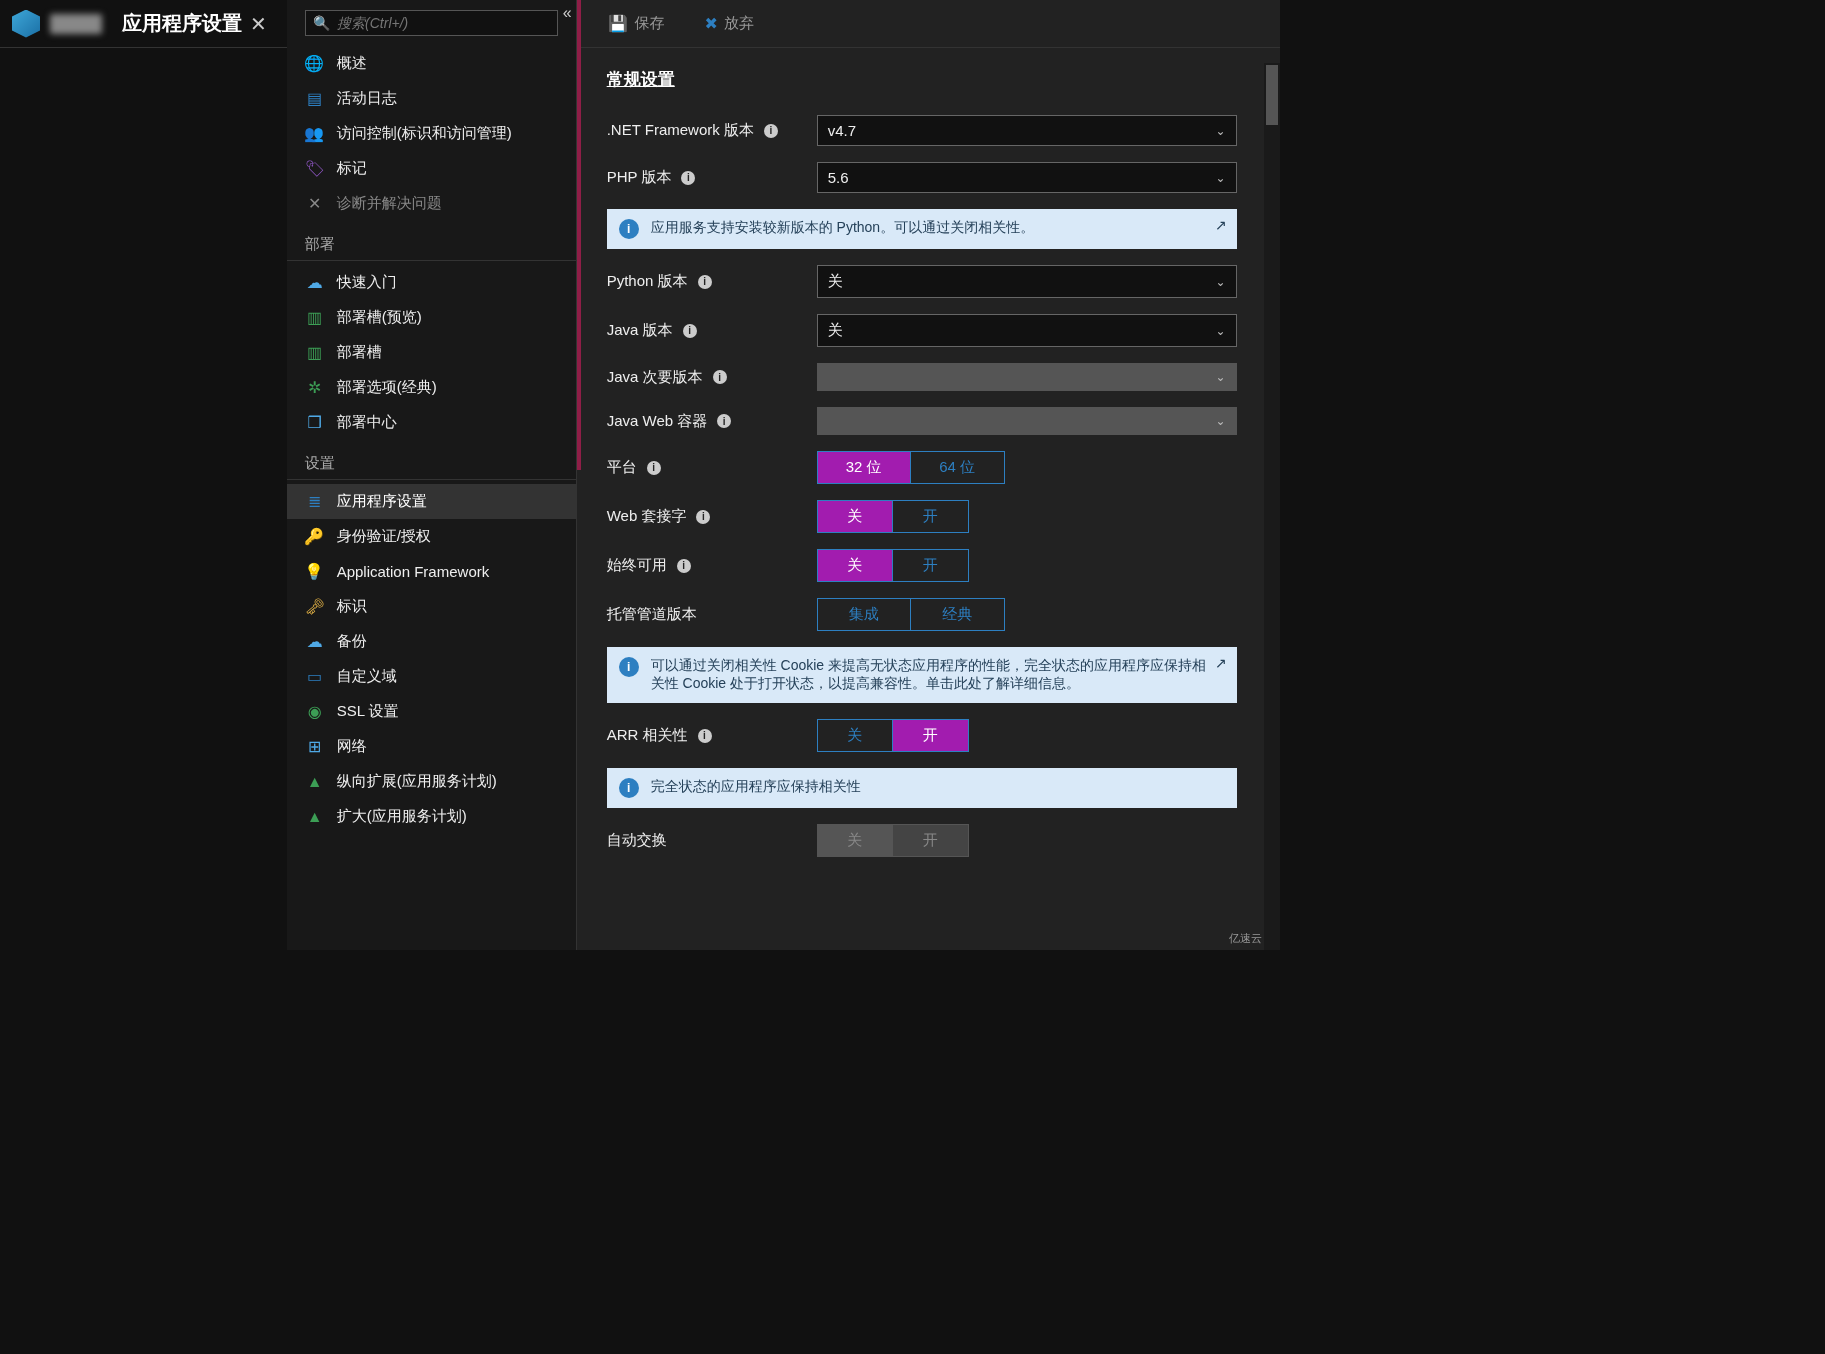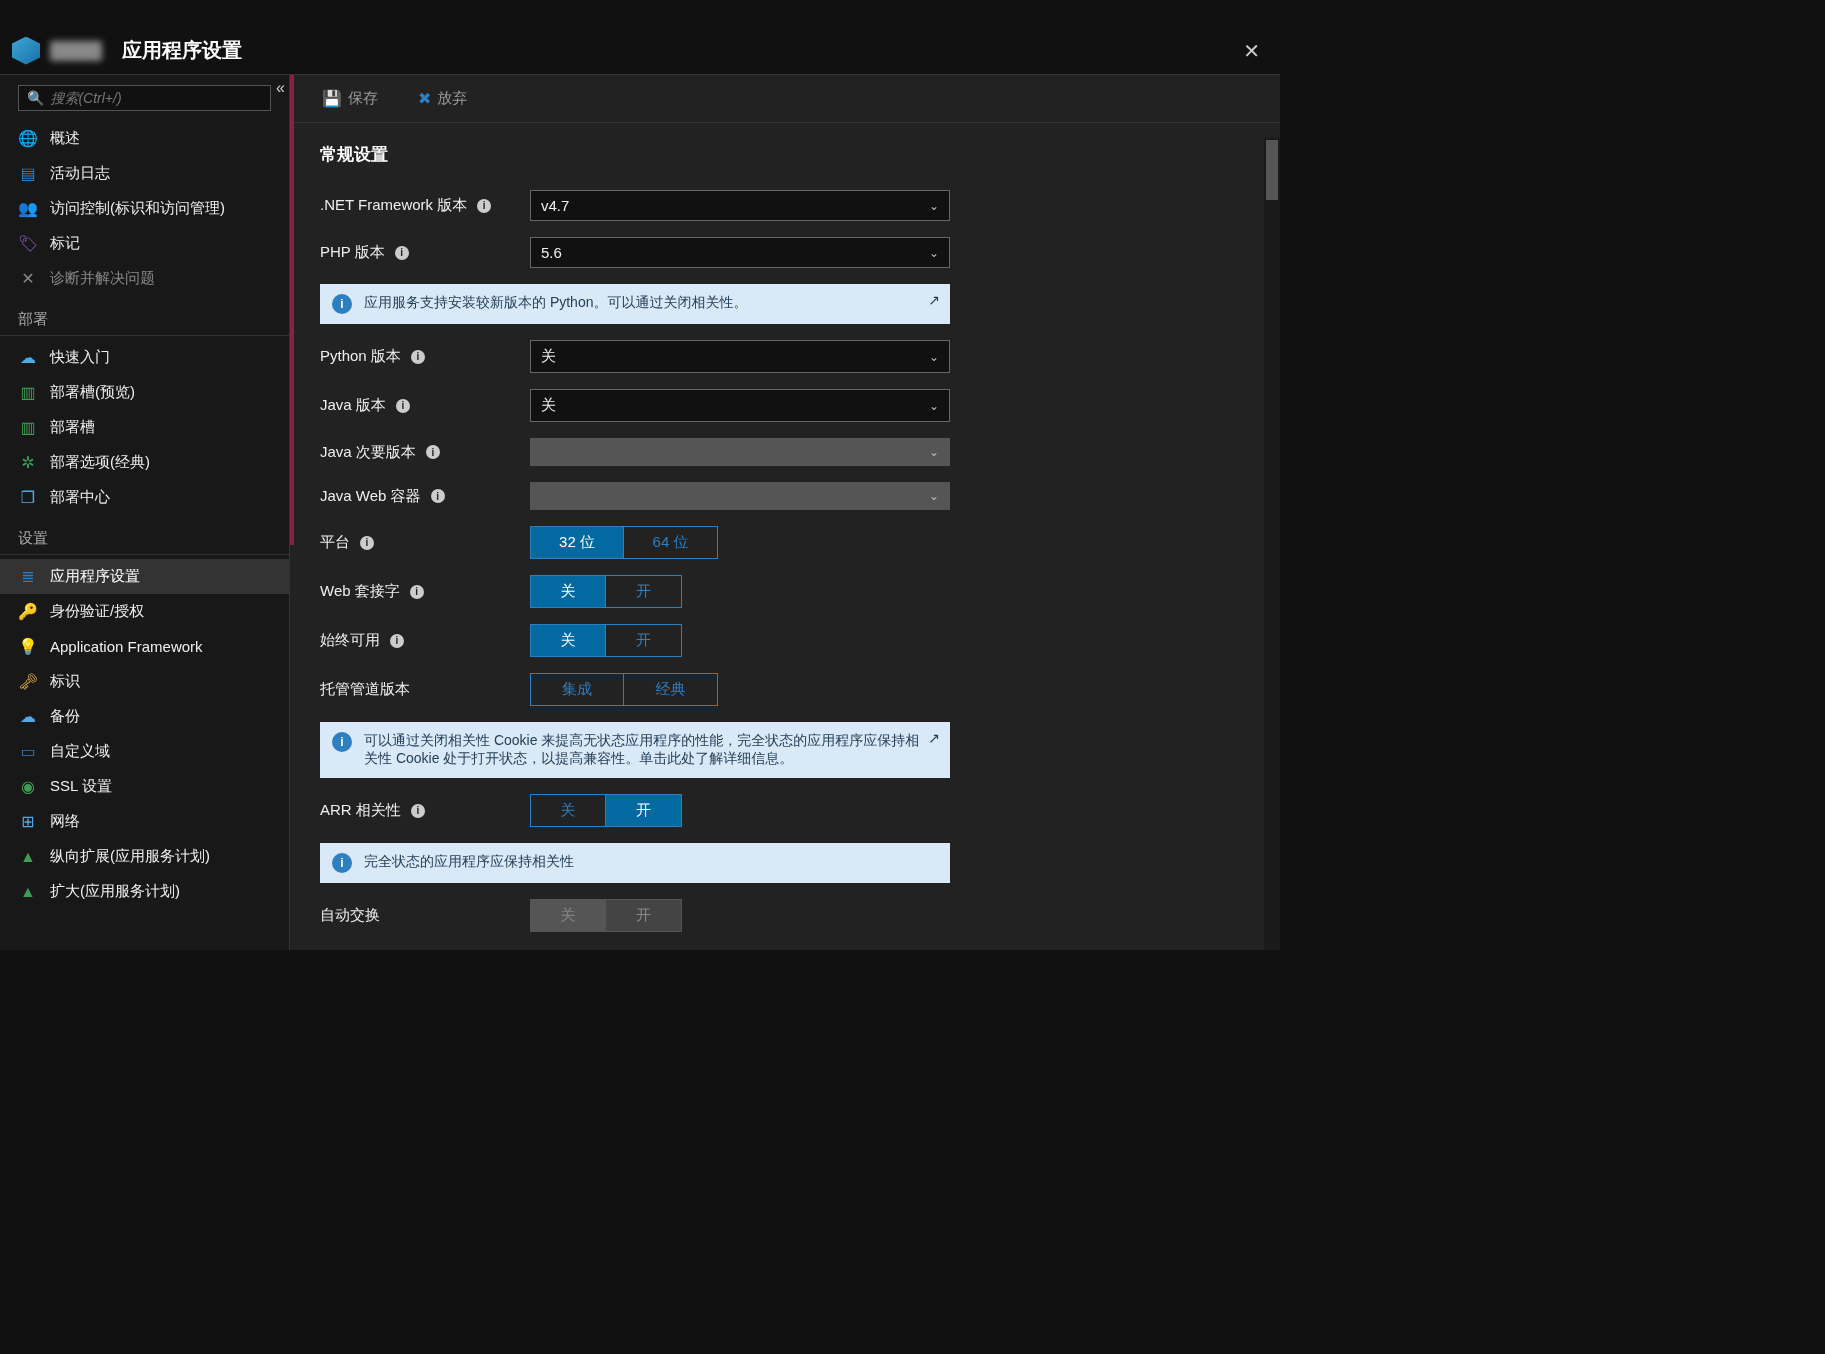--- a/index.html
+++ b/index.html
@@ -1,17 +1,17 @@
 <!DOCTYPE html>
 <html><head>
 <meta charset="utf-8">
 <style>
 * { margin: 0; padding: 0; box-sizing: border-box; font-family: "Segoe UI", "Microsoft YaHei", sans-serif; }
 body { background: #111; color: #ccc; width: 1280px; height: 950px; overflow: hidden; }
-.root { display: flex; flex-direction: column; height: 100%; margin-top: 27px; }
+.root { display: flex; flex-direction: row; height: 100%; }
 .header { display: flex; align-items: center; height: 48px; background: #111; border-bottom: 1px solid #333; padding: 0 12px; }
 .header .logo { width: 28px; height: 28px; background: linear-gradient(135deg,#3ea7d8,#1a6fa5); margin-right: 10px; clip-path: polygon(50% 0,100% 25%,100% 75%,50% 100%,0 75%,0 25%); }
 .header .app-name { color: #aaa; font-size: 14px; filter: blur(3px); background: #888; padding: 2px 24px; border-radius: 2px; margin-right: 20px; }
 .header .title { color: #fff; font-size: 20px; font-weight: 600; flex: 1; }
 .header .close-x { color: #ccc; font-size: 20px; cursor: pointer; padding: 4px 8px; }
 .body { display: flex; flex: 1; min-height: 0; }
 .sidebar { width: 290px; background: #181818; border-right: 1px solid #333; display: flex; flex-direction: column; overflow-y: auto; position: relative; }
 .collapse-arrow { position: absolute; right: 4px; top: 4px; color: #ccc; font-size: 16px; cursor: pointer; }
 .search-wrap { padding: 10px 18px; }
 .search-box { display: flex; align-items: center; border: 1px solid #555; background: #111; padding: 4px 8px; }
@@ -41,34 +41,34 @@
 .icon-scale { color: #3c9e55; }
 
 .main { flex: 1; display: flex; flex-direction: column; background: #222; min-width: 0; position: relative; }
 .left-accent { position: absolute; left: 0; top: 0; width: 4px; height: 470px; background: #8f1e47; }
 .toolbar { display: flex; align-items: center; padding: 8px 20px; border-bottom: 1px solid #333; }
 .toolbar .tbtn { display: flex; align-items: center; padding: 6px 12px; cursor: pointer; color: #999; font-size: 15px; margin-right: 16px; }
 .toolbar .tbtn .ticon { margin-right: 6px; font-size: 16px; }
 .ticon.save { color: #2d7fc1; }
 .ticon.discard { color: #2d7fc1; }
 .content { flex: 1; overflow-y: auto; padding: 20px 30px; }
-.section-title { color: #fff; font-size: 17px; font-weight: 600; margin-bottom: 24px; }
+.section-title { color: #fff; font-size: 17px; font-weight: 600; margin-bottom: 24px; text-decoration: underline; }
 .row { display: flex; align-items: center; margin-bottom: 16px; }
 .row .label { width: 210px; color: #eee; font-size: 15px; display: flex; align-items: center; gap: 10px; }
 .info-dot { width: 14px; height: 14px; border-radius: 50%; background: #ccc; color: #222; display: inline-flex; align-items: center; justify-content: center; font-size: 10px; font-weight: bold; cursor: pointer; }
 .dropdown { width: 420px; background: #111; border: 1px solid #666; color: #eee; padding: 6px 10px; display: flex; align-items: center; justify-content: space-between; font-size: 15px; cursor: pointer; gap: 45px; }
 .dropdown.disabled { background: #555; border-color: #555; color: #888; cursor: default; }
 .chev { font-size: 12px; color: #bbb; }
 .info-box { width: 630px; background: #d9e9f8; color: #254159; display: flex; align-items: flex-start; padding: 10px 28px 10px 12px; font-size: 14px; margin: 6px 0 16px 0; position: relative; }
 .info-box .info-i { width: 20px; height: 20px; border-radius: 50%; background: #2d7fc1; color: #fff; display: flex; align-items: center; justify-content: center; font-size: 12px; font-weight: bold; margin-right: 12px; flex-shrink: 0; }
 .info-box .ext { position: absolute; right: 10px; top: 8px; font-size: 14px; color: #254159; cursor: pointer; }
 .toggle { display: flex; }
 .toggle .opt { border: 1px solid #2d7fc1; padding: 6px 0; width: 76px; text-align: center; font-size: 15px; cursor: pointer; }
 .toggle.wide .opt { width: 94px; }
-.toggle .opt.on { background: #0369a1; color: #fff; }
+.toggle .opt.on { background: #a21caf; color: #fff; }
 .toggle .opt.off { background: transparent; color: #2d7fc1; }
 .toggle .opt:not(:first-child) { border-left: none; }
 .toggle.disabled .opt { border-color: #555; color: #888; background: #444; cursor: default; }
 .toggle.disabled .opt.on { background: #555; }
 .scrollbar { position: absolute; right: 0; top: 63px; bottom: 0; width: 16px; background: #1a1a1a; }
 .scrollbar .thumb { position: absolute; right: 2px; top: 2px; width: 12px; height: 60px; background: #555; }
 .watermark { position:absolute; right: 18px; bottom: 4px; color:#999; font-size:11px;font-family:Liberation Mono, monospace; }
 </style>
 </head>
 <body>

